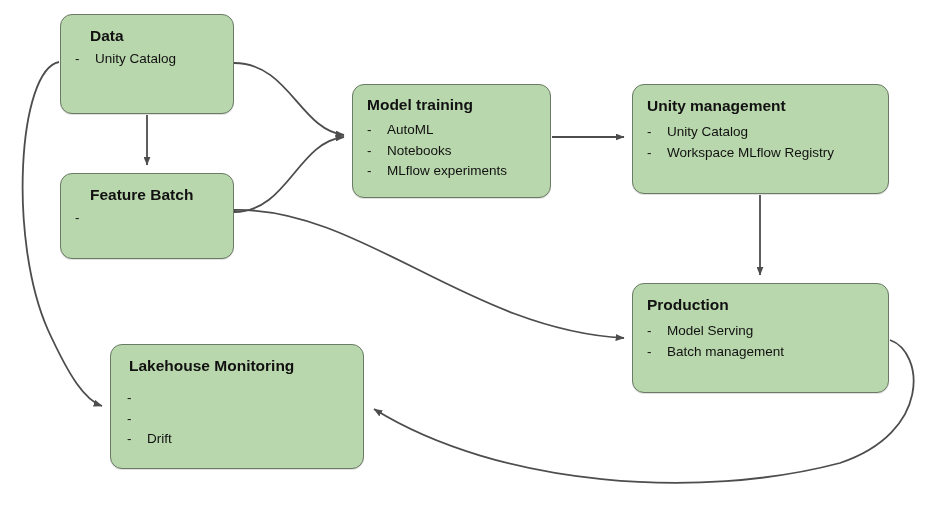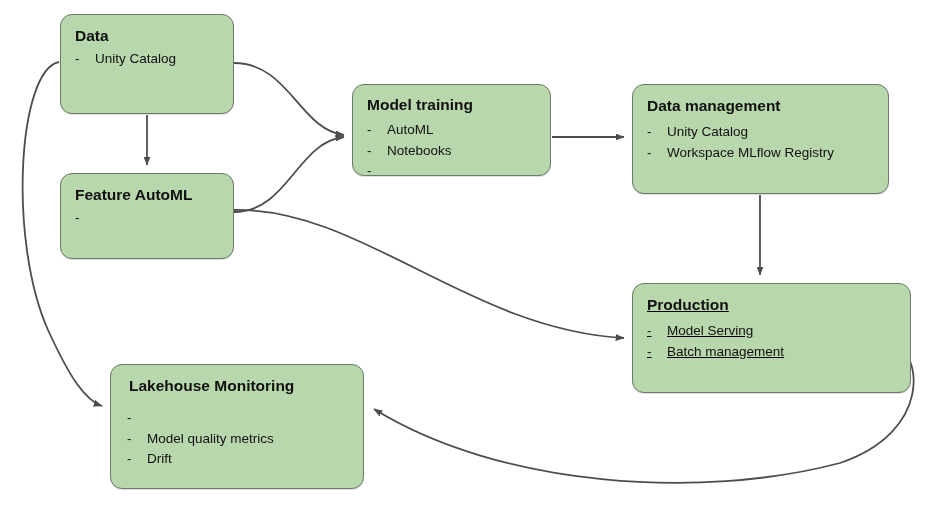--- a/index.html
+++ b/index.html
@@ -65,27 +65,27 @@
     flex: 0 0 20px;
     color: #111111;
   }
   .item-label {
     display: inline-block;
   }
 
   
   #node-data            { left: 60px;  top: 14px;  width: 174px; height: 100px; }
   #node-feature-store   { left: 60px;  top: 173px; width: 174px; height: 86px;  }
-  #node-model-training  { left: 352px; top: 84px;  width: 199px; height: 92px; }
+  #node-model-training  { left: 352px; top: 84px;  width: 199px; height: 114px; }
   #node-model-management{ left: 632px; top: 84px;  width: 257px; height: 110px; }
-  #node-production      { left: 632px; top: 283px; width: 279px; height: 110px; text-decoration: underline; }
-  #node-lakehouse       { left: 110px; top: 364px; width: 254px; height: 125px; }
+  #node-production      { left: 632px; top: 283px; width: 257px; height: 110px; }
+  #node-lakehouse       { left: 110px; top: 344px; width: 254px; height: 125px; }
 
   #node-data .node-title,
-  #node-feature-store .node-title { margin-bottom: 4px; }
+  #node-feature-store .node-title { margin-bottom: 4px; margin-left: 15px; }
   #node-model-training { padding-top: 10px; }
   #node-model-management .node-items,
   #node-production .node-items { margin-top: 7px; }
   #node-lakehouse .node-items { margin-top: 13px; }
   #node-lakehouse { padding-left: 16px; }
   #node-lakehouse .node-title { margin-left: 2px; }
 </style>
 </head>
 <body>
 
@@ -119,47 +119,48 @@
     <div class="node-title">Data</div>
     <ul class="node-items">
       <li class="node-item">
         <span class="bullet-dash">-</span>
         <span class="item-label">Unity Catalog</span>
       </li>
     </ul>
   </div>
 
   <div class="node" id="node-feature-store">
-    <div class="node-title">Feature AutoML</div>
+    <div class="node-title">Feature Batch</div>
     <ul class="node-items">
       <li class="node-item">
         <span class="bullet-dash">-</span>
       </li>
     </ul>
   </div>
 
   <div class="node" id="node-model-training">
     <div class="node-title">Model training</div>
     <ul class="node-items">
       <li class="node-item">
         <span class="bullet-dash">-</span>
         <span class="item-label">AutoML</span>
       </li>
       <li class="node-item">
         <span class="bullet-dash">-</span>
         <span class="item-label">Notebooks</span>
       </li>
       <li class="node-item">
         <span class="bullet-dash">-</span>
+        <span class="item-label">MLflow experiments</span>
       </li>
     </ul>
   </div>
 
   <div class="node" id="node-model-management">
-    <div class="node-title">Data management</div>
+    <div class="node-title">Unity management</div>
     <ul class="node-items">
       <li class="node-item">
         <span class="bullet-dash">-</span>
         <span class="item-label">Unity Catalog</span>
       </li>
       <li class="node-item">
         <span class="bullet-dash">-</span>
         <span class="item-label">Workspace MLflow Registry</span>
       </li>
     </ul>
@@ -180,21 +181,20 @@
   </div>
 
   <div class="node" id="node-lakehouse">
     <div class="node-title">Lakehouse Monitoring</div>
     <ul class="node-items">
       <li class="node-item">
         <span class="bullet-dash">-</span>
       </li>
       <li class="node-item">
         <span class="bullet-dash">-</span>
-        <span class="item-label">Model quality metrics</span>
       </li>
       <li class="node-item">
         <span class="bullet-dash">-</span>
         <span class="item-label">Drift</span>
       </li>
     </ul>
   </div>
 
 </div>
 

